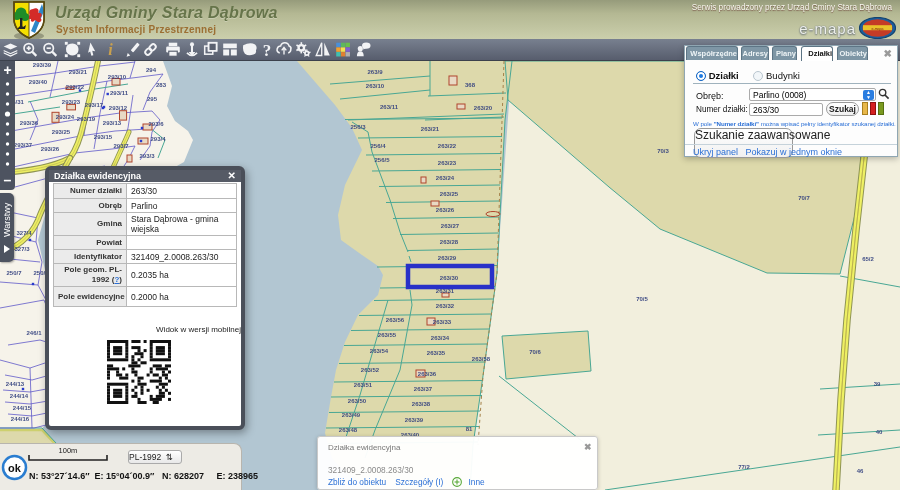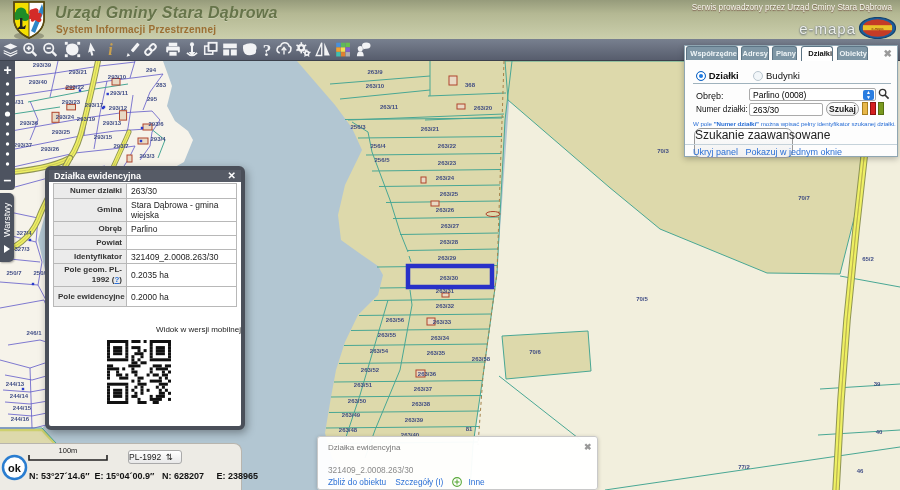--- a/index.html
+++ b/index.html
@@ -430,27 +430,27 @@
       </svg>
     </div>
     <div class="lpop">
       <div class="tbr">Działka ewidencyjna<span class="x">✕</span></div>
 <table class="prc">
         <tbody>
           <tr style="height:15px">
             <td class="l">Numer działki</td>
             <td>263/30</td>
           </tr>
+          <tr style="height:14px">
+            <td class="l">Obręb</td>
+            <td>Parlino</td>
+          </tr>
           <tr style="height:22px">
             <td class="l">Gmina</td>
             <td>Stara Dąbrowa - gmina wiejska</td>
-          </tr>
-          <tr style="height:14px">
-            <td class="l">Obręb</td>
-            <td>Parlino</td>
           </tr>
           <tr style="height:14px">
             <td class="l">Powiat</td>
             <td></td>
           </tr>
           <tr style="height:14px">
             <td class="l">Identyfikator</td>
             <td>321409_2.0008.263/30</td>
           </tr>
           <tr style="height:22px">

